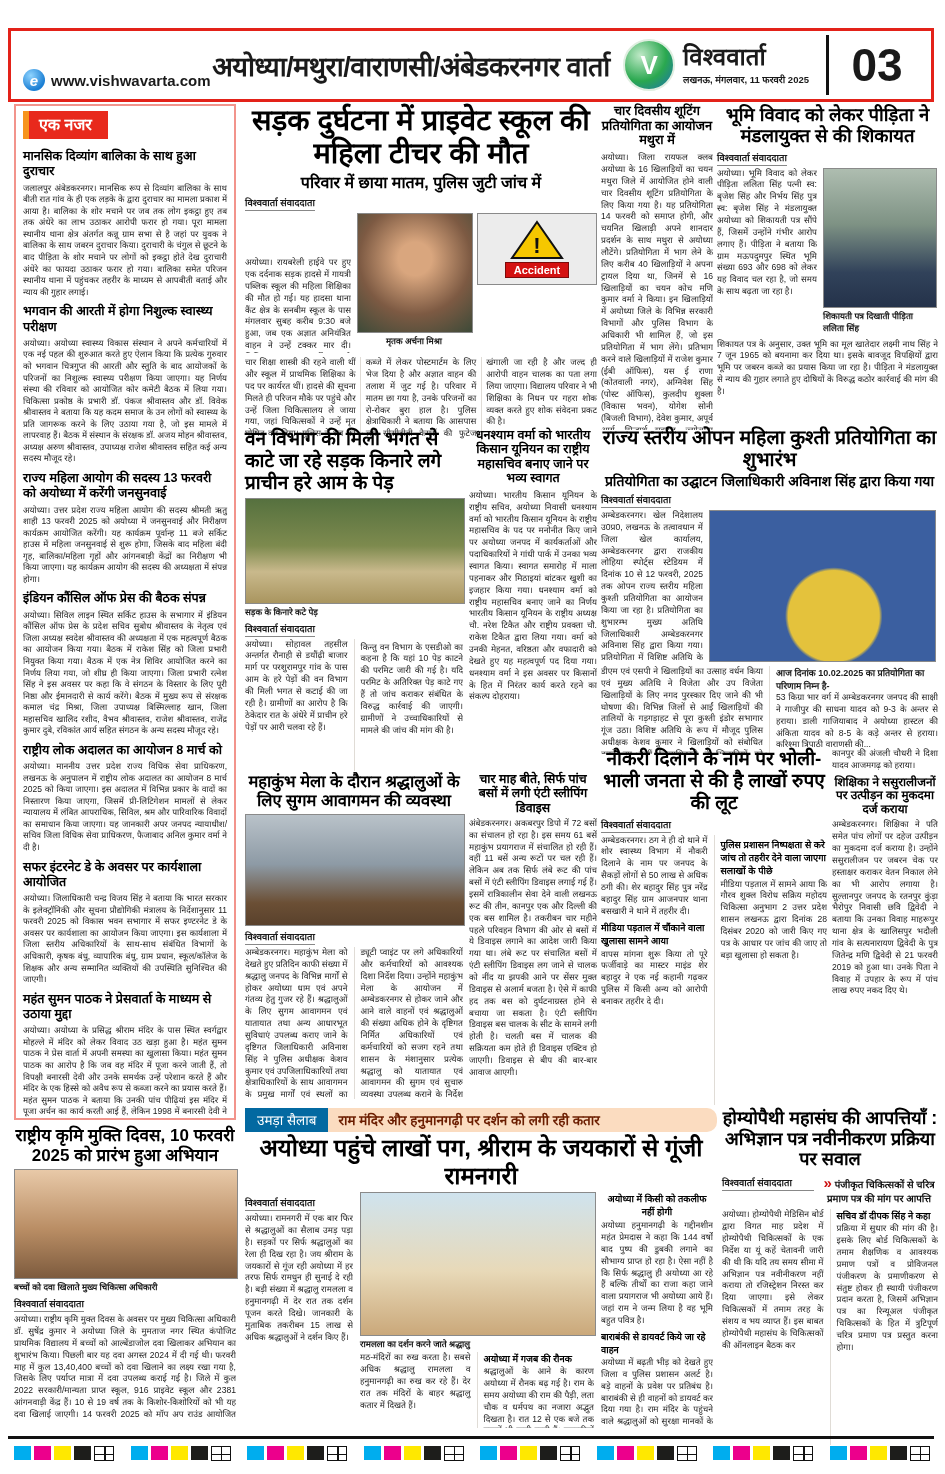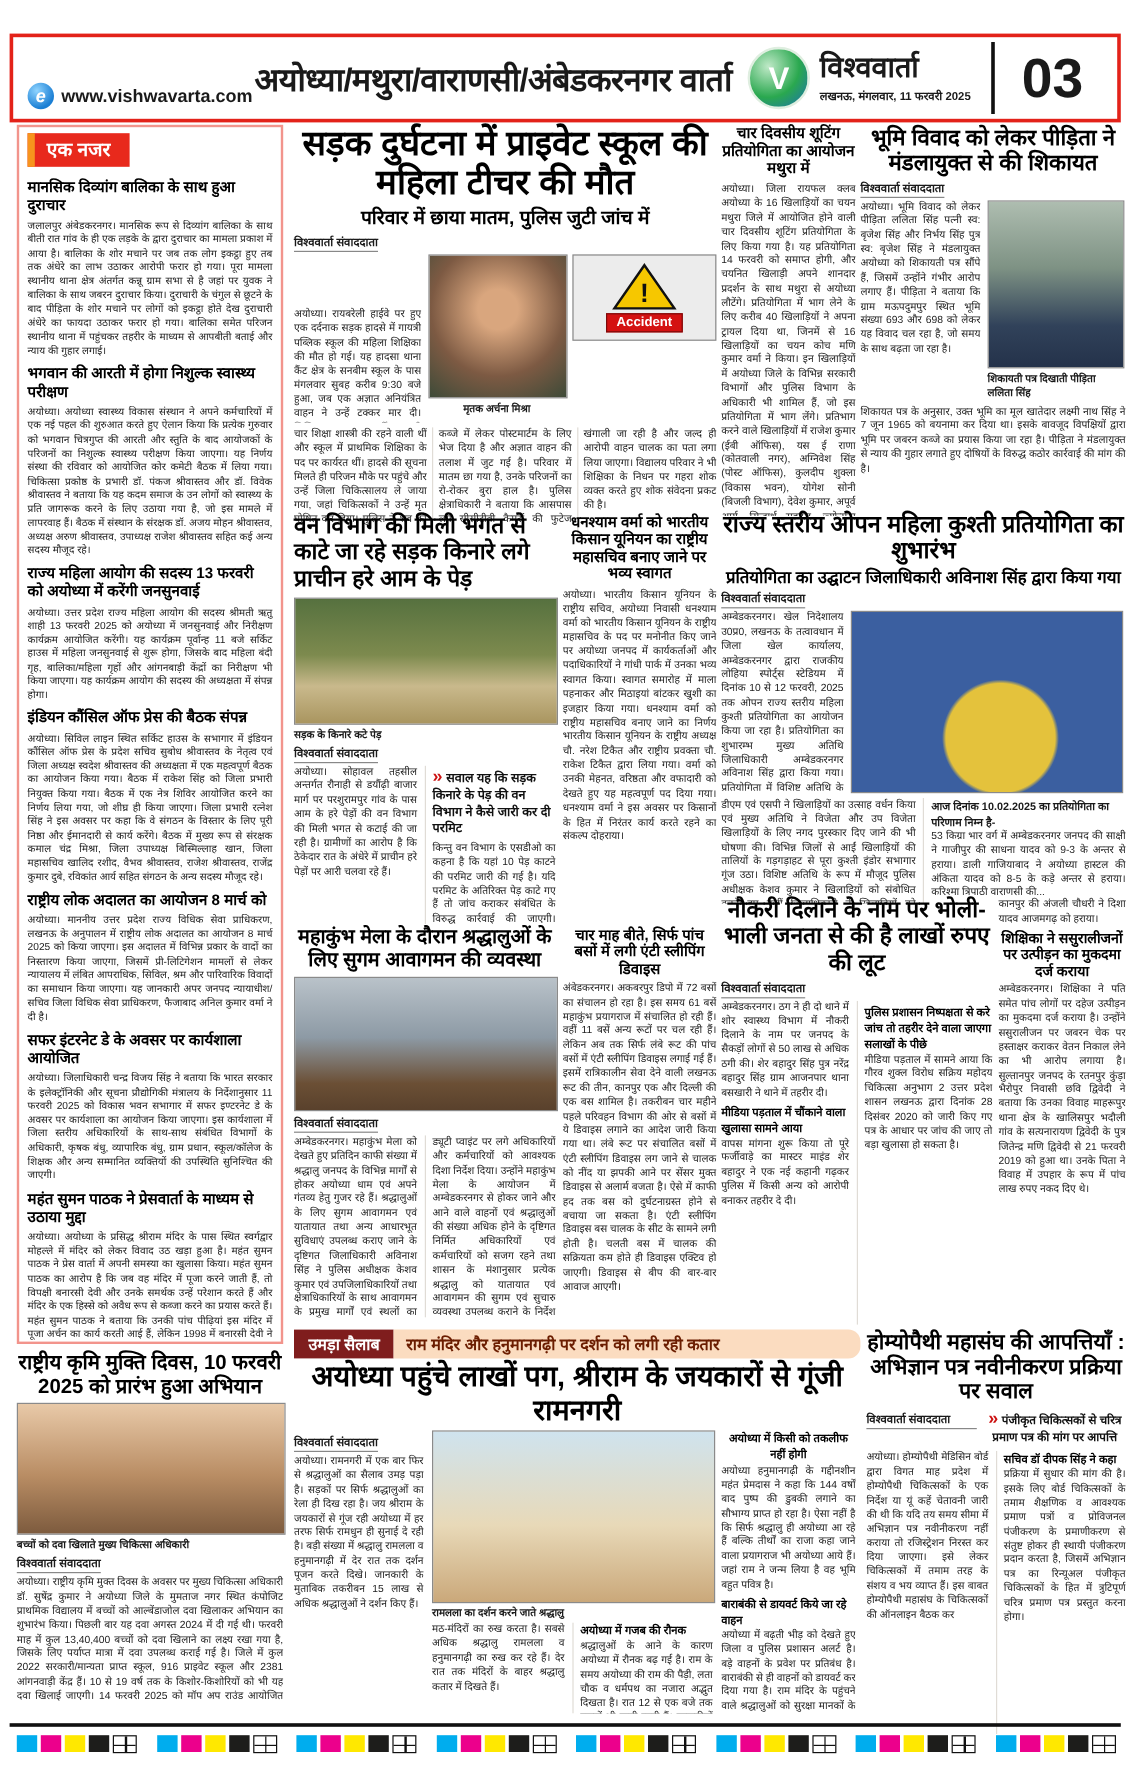--- a/index.html
+++ b/index.html
@@ -44,21 +44,21 @@
   .sign{background:#ececec;border:1px solid #8a8a8a;display:flex;flex-direction:column;align-items:center;justify-content:center;gap:2px;}
   .sign .lbl{background:#d41111;color:#fff;font-weight:bold;font-size:11px;padding:1px 8px;border:1px solid #7c0a0a;}
   
   .en-box{position:absolute;left:14px;top:104px;width:222px;height:1016px;border:2px solid #f2948c;padding:5px 7px;box-sizing:border-box;overflow:hidden;}
   .en-label{display:inline-block;background:#e8291c;border-left:6px solid #f7941d;color:#fff;
             font-size:16px;font-weight:bold;padding:2px 16px 4px 10px;margin-bottom:4px;}
   .en-item h3{font-size:12.6px;font-weight:bold;line-height:1.22;margin:6px 0 3px;color:#000;}
   .en-item p{font-size:8.5px;line-height:1.36;text-align:justify;color:#222;}
   
   .band{display:flex;align-items:stretch;height:24px;margin-bottom:2px;}
-  .kick{background:#7f1d1d;color:#fff;font-weight:bold;font-size:13.5px;display:flex;align-items:center;padding:0 12px;}
+  .kick{background:#0369a1;color:#fff;font-weight:normal;font-size:13.5px;display:flex;align-items:center;padding:0 12px;}
   .strip{flex:1;background:#fbdcc0;color:#6b1d00;font-weight:bold;font-size:13.5px;display:flex;align-items:center;
          padding:0 10px;border-radius:0 10px 10px 0;}
   
   .rule{position:absolute;left:8px;top:1436px;width:926px;height:3px;background:#111;}
   .bars{position:absolute;left:14px;top:1446px;width:916px;display:flex;justify-content:space-between;}
   .grp{display:flex;gap:3px;}
   .cell{width:17px;height:14px;}
   .c{background:#00adee;}.m{background:#ec008c;}.y{background:#ffe800;}.k{background:#1d1d1b;}
   .reg{width:18px;height:13px;border:1.5px solid #111;position:relative;background:#fff;}
   .reg:before{content:"";position:absolute;left:50%;top:0;bottom:0;width:1.5px;background:#111;}
@@ -159,21 +159,20 @@
   </div>
 
   <div class="abs" style="left:245px;top:428px;width:218px;height:338px;">
     <h2 class="hl" style="font-size:19px;text-align:left;">वन विभाग की मिली भगत से काटे जा रहे सड़क किनारे लगे प्राचीन हरे आम के पेड़</h2>
     <div class="ph ph-trees" style="height:104px;margin-top:4px;"></div>
     <div class="cap">सड़क के किनारे कटे पेड़</div>
     <div><span class="byline">विश्ववार्ता संवाददाता</span></div>
     <div class="frow clip" style="height:132px;">
       <p class="body fcol">अयोध्या। सोहावल तहसील अन्तर्गत रौनाही से डयौंढ़ी बाजार मार्ग पर परशुरामपुर गांव के पास आम के हरे पेड़ों की वन विभाग की मिली भगत से कटाई की जा रही है। ग्रामीणों का आरोप है कि ठेकेदार रात के अंधेरे में प्राचीन हरे पेड़ों पर आरी चलवा रहे हैं।</p>
       <div class="fcol">
-        <div class="pull"><span class="qm">»</span><span>सवाल यह कि सड़क किनारे के पेड़ की वन विभाग ने कैसे जारी कर दी परमिट</span></div>
         <p class="body" style="margin-top:3px;">किन्तु वन विभाग के एसडीओ का कहना है कि यहां 10 पेड़ काटने की परमिट जारी की गई है। यदि परमिट के अतिरिक्त पेड़ काटे गए हैं तो जांच कराकर संबंधित के विरुद्ध कार्रवाई की जाएगी। ग्रामीणों ने उच्चाधिकारियों से मामले की जांच की मांग की है।</p>
       </div>
     </div>
   </div>
 
   <div class="abs" style="left:469px;top:428px;width:128px;height:338px;">
     <h3 class="hl" style="font-size:12.6px;">धनश्याम वर्मा को भारतीय किसान यूनियन का राष्ट्रीय महासचिव बनाए जाने पर भव्य स्वागत</h3>
     <p class="body clip" style="height:278px;margin-top:4px;">अयोध्या। भारतीय किसान यूनियन के राष्ट्रीय सचिव, अयोध्या निवासी धनश्याम वर्मा को भारतीय किसान यूनियन के राष्ट्रीय महासचिव के पद पर मनोनीत किए जाने पर अयोध्या जनपद में कार्यकर्ताओं और पदाधिकारियों ने गांधी पार्क में उनका भव्य स्वागत किया। स्वागत समारोह में माला पहनाकर और मिठाइयां बांटकर खुशी का इजहार किया गया। धनश्याम वर्मा को राष्ट्रीय महासचिव बनाए जाने का निर्णय भारतीय किसान यूनियन के राष्ट्रीय अध्यक्ष चौ. नरेश टिकैत और राष्ट्रीय प्रवक्ता चौ. राकेश टिकैत द्वारा लिया गया। वर्मा को उनकी मेहनत, वरिष्ठता और वफादारी को देखते हुए यह महत्वपूर्ण पद दिया गया। धनश्याम वर्मा ने इस अवसर पर किसानों के हित में निरंतर कार्य करते रहने का संकल्प दोहराया।</p>
   </div>
 

